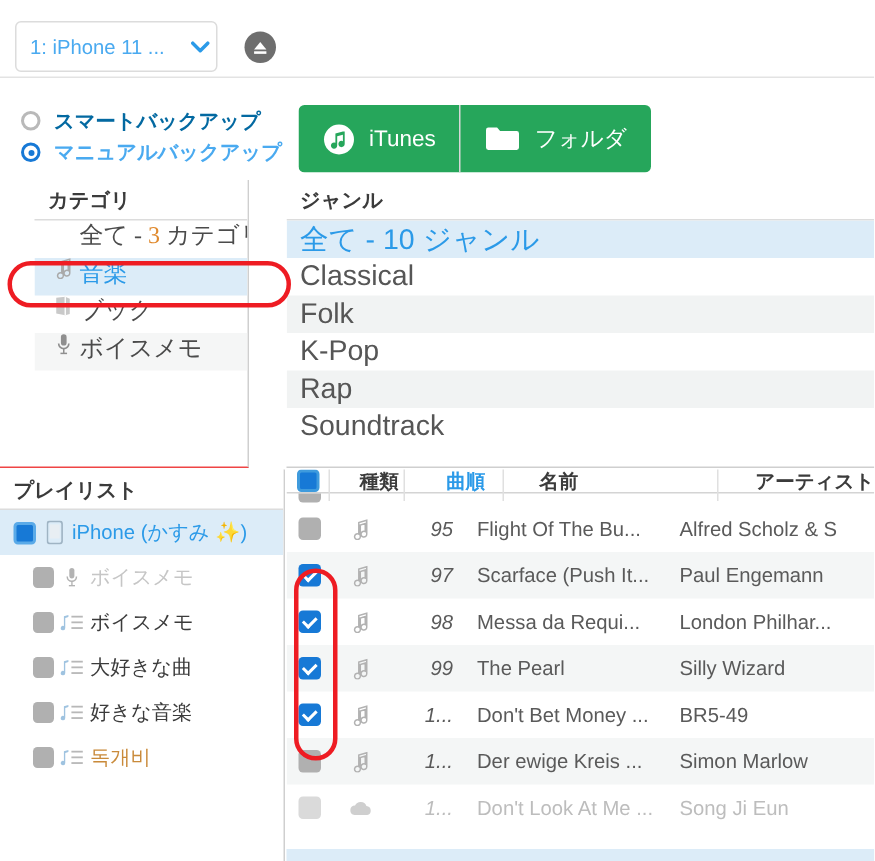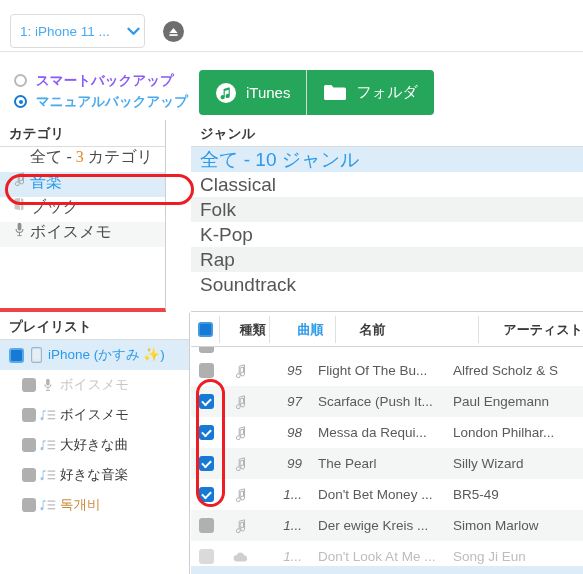--- a/index.html
+++ b/index.html
@@ -28,40 +28,40 @@
 
   
   .backup{position:absolute;left:0;top:62px;width:190px;height:58px;background:#fff;}
   .radio-row{display:flex;align-items:center;height:21px;margin-left:14px;cursor:pointer;}
   .radio-row:first-child{margin-top:8px;}
   .rdo{width:13px;height:13px;border-radius:50%;border:2px solid #b9b9b9;
        box-sizing:border-box;margin-right:9px;position:relative;flex:0 0 auto;background:#fff;}
   .rdo.on{border-color:#1779d6;}
   .rdo.on:after{content:"";position:absolute;left:2.5px;top:2.5px;width:4px;height:4px;
        border-radius:50%;background:#1779d6;}
-  .r-lab{font-size:13.5px;font-weight:bold;color:#8b5cf6;white-space:nowrap;}
+  .r-lab{font-size:13.5px;font-weight:bold;color:#0369a1;white-space:nowrap;}
   .r-lab.sel{color:#4aaaf0;}
 
   
   .srcbtns{position:absolute;left:199px;top:70px;height:45px;display:flex;
            border-radius:4px;overflow:hidden;}
   .srcbtn{background:#26a65b;display:flex;align-items:center;cursor:pointer;
           padding:0 16px;height:45px;box-sizing:border-box;}
   .srcbtn + .srcbtn{border-left:1px solid #d7d7d7;}
   .srcbtn .ic{margin-right:9px;display:flex;align-items:center;}
   .srcbtn .tx{color:#fff;font-size:15px;white-space:nowrap;}
 
   
   .panel-head{height:27px;line-height:27px;padding-left:9px;font-size:13.5px;
       font-weight:bold;color:#3b3b3b;background:#fff;border-bottom:1px solid #dcdcdc;
       box-sizing:border-box;}
 
   .cat-panel{position:absolute;left:0;top:120px;width:166px;height:192px;
-             background:#fff;border-right:1px solid #cfcfcf;border-bottom:4px solid #ef4444;
-             box-sizing:border-box;overflow:hidden;}
+             background:#fff;border-right:1px solid #cfcfcf;border-bottom:1px solid #ef4444;
+             box-sizing:border-box;overflow:hidden;padding-left:23px;}
   .cat-list{height:164px;overflow:hidden;}
   .cat-row{height:25px;display:flex;align-items:flex-start;padding-left:8px;
            font-size:16px;box-sizing:border-box;cursor:pointer;font-family:Liberation Serif, serif;}
   .cat-row.alt{background:#f5f6f6;}
   .cat-row.sel{background:#dcecf8;}
   .cat-row .ci{width:22px;display:flex;align-items:center;justify-content:center;flex:0 0 auto;}
   .cat-row .cl{color:#4b4b4b;white-space:nowrap;}
   .cat-row.sel .cl{color:#2b9ae8;}
   .cat-row .num{color:#e08a2e;}
 
@@ -86,21 +86,21 @@
   .pl-row .pi{width:24px;display:flex;align-items:center;justify-content:center;flex:0 0 auto;}
   .pl-row .pl-lab{white-space:nowrap;color:#3b3b3b;}
   .pl-row.sel .pl-lab{color:#2b9ae8;}
   .pl-row .pl-lab.dim{color:#c6c6c6;}
   .pl-row .pl-lab.kr{color:#c98a3a;}
   .ind0{padding-left:9px;} .ind1{padding-left:22px;}
 
   
   .tbl-panel{position:absolute;left:191px;top:313px;width:392px;height:261px;
              background:#fff;overflow:hidden;}
-  .thead{display:flex;height:34px;align-items:center;border-bottom:1px solid #d4d4d4;
+  .thead{display:flex;height:16px;align-items:center;border-bottom:1px solid #d4d4d4;
          background:#fff;box-sizing:border-box;gap:16px;}
   .th{font-size:13px;font-weight:bold;color:#3b3b3b;box-sizing:border-box;
       display:flex;align-items:center;height:27px;border-right:1px solid #e0e0e0;
       padding-left:8px;white-space:nowrap;cursor:pointer;}
   .th.last{border-right:none;}
   .th.sorted{color:#2b9ae8;}
   .th.cbcol{width:31px;justify-content:center;padding-left:0;}
   .hcb{width:15px;height:15px;border:2px solid #3f9bdd;border-radius:3px;
        background:#1779d6;box-sizing:border-box;}
   .tbody{overflow:hidden;}

